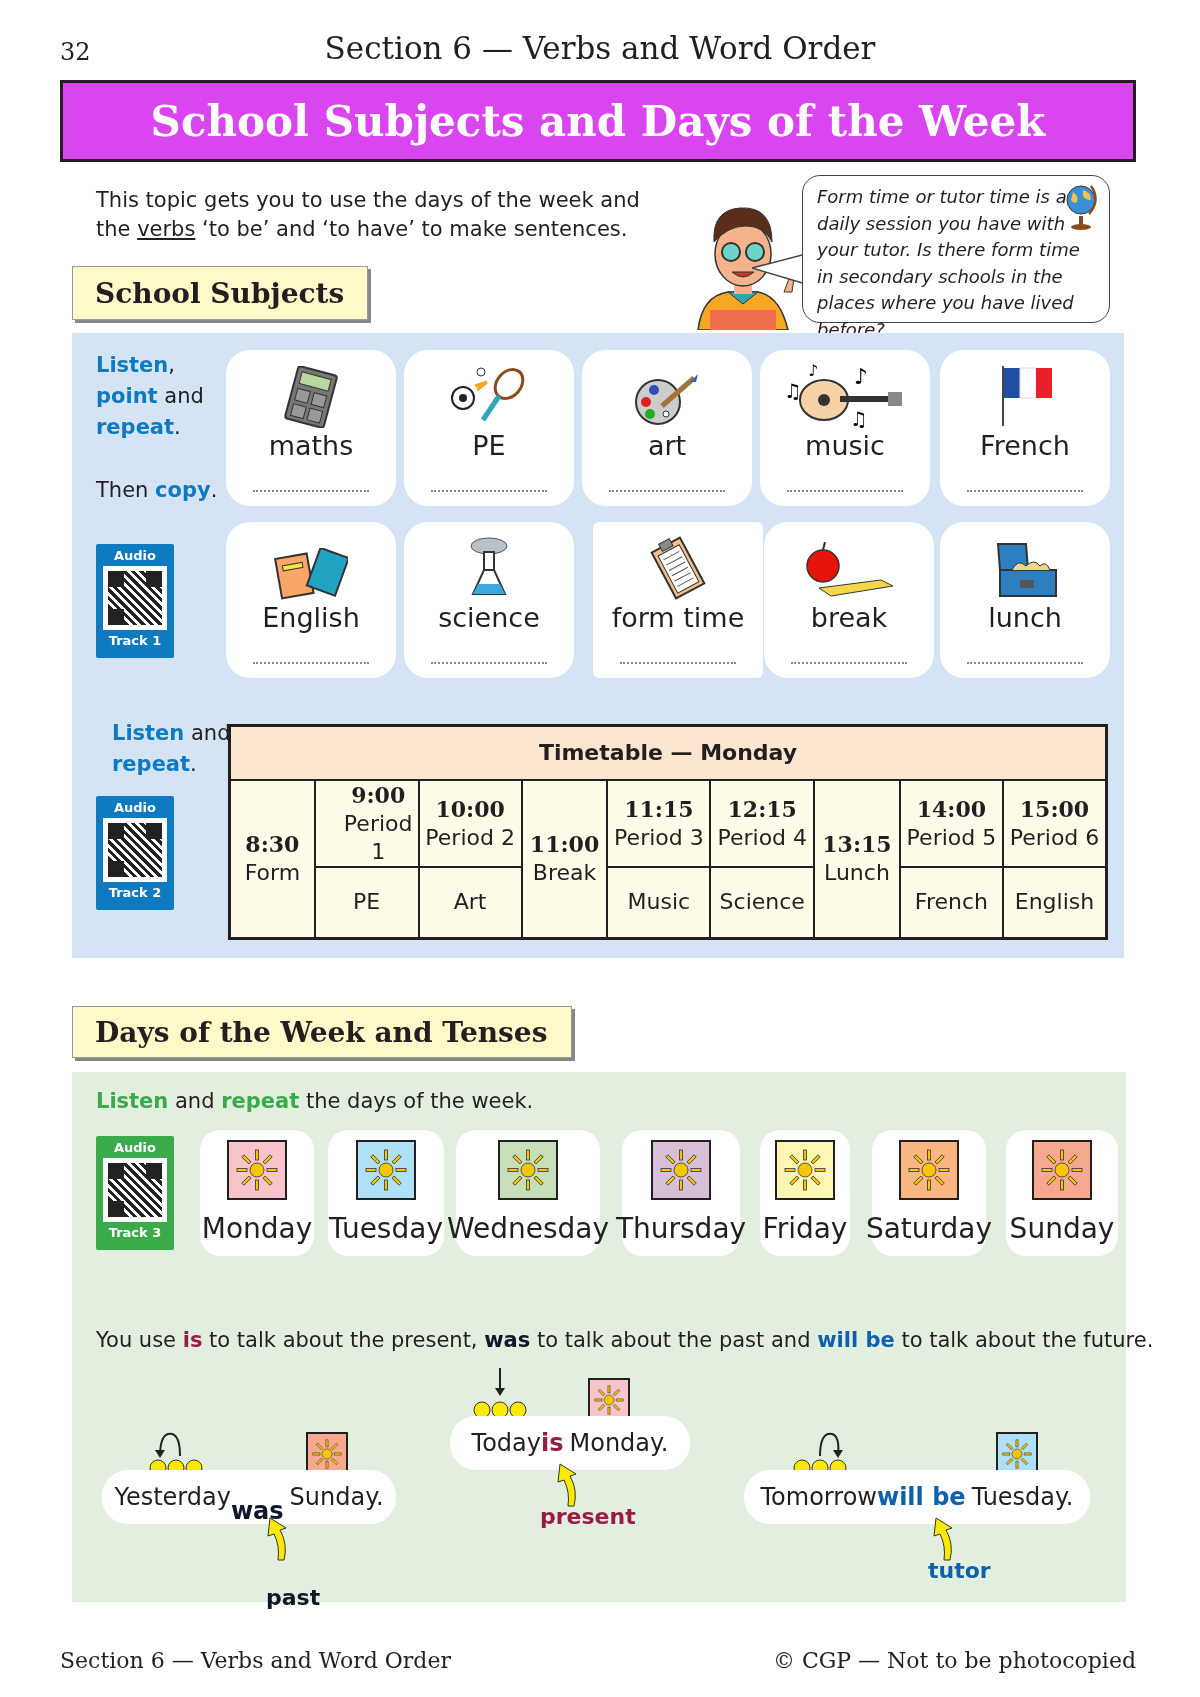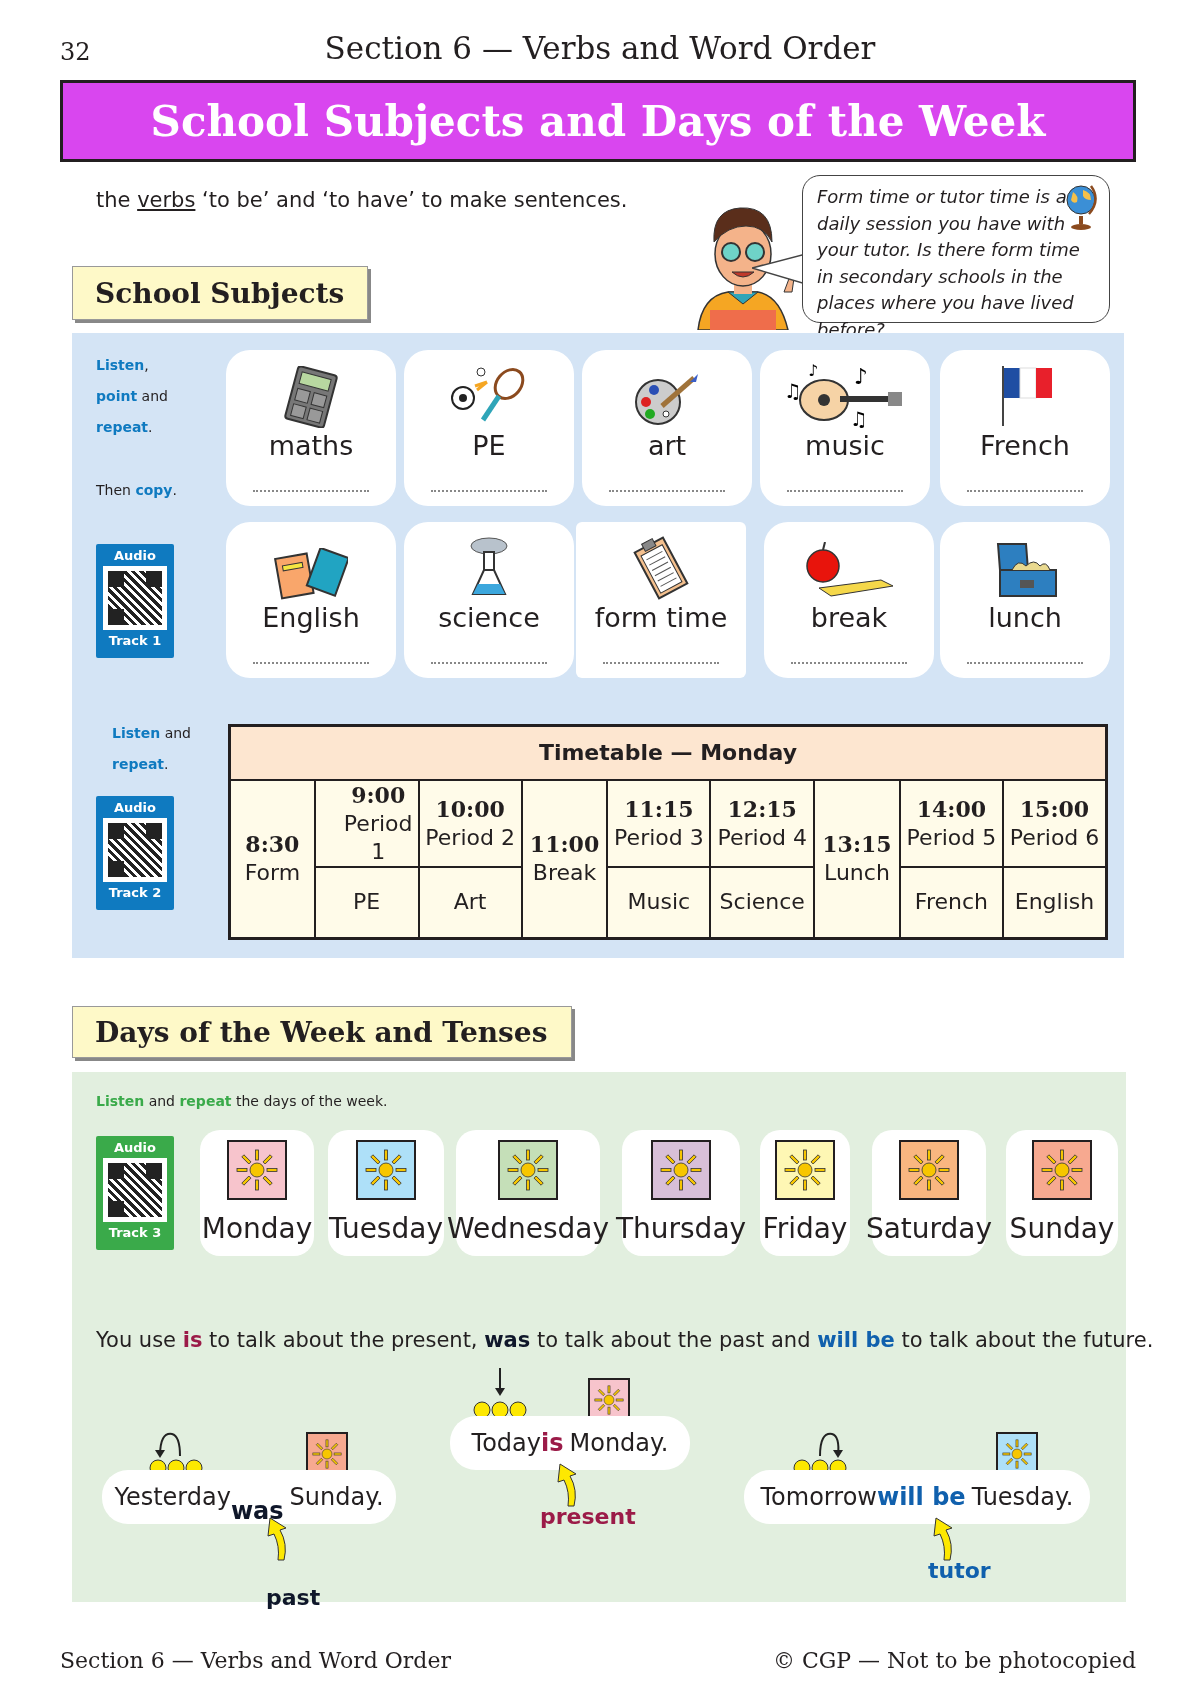--- a/index.html
+++ b/index.html
@@ -31,21 +31,21 @@
   .speech {
     left: 802px; top: 175px; width: 308px; height: 148px; border: 1.5px solid #444;
     border-radius: 18px; background: #fff; padding: 8px 14px; font-style: italic;
     font-size: 18px; line-height: 26.5px; color: #231f20;
   }
   .globe { right: 8px; top: 6px; width: 36px; height: 50px; }
 
   .blue-panel { left: 72px; top: 333px; width: 1052px; height: 625px; background: #d4e4f5; }
   .green-panel { left: 72px; top: 1072px; width: 1054px; height: 530px; background: #e2efdf; }
 
-  .instr { font-size: 14px; line-height: 31px; }
+  .instr { font-size: 21px; line-height: 31px; }
   .blue { color: #0f7ac0; font-weight: bold; }
   .green { color: #3aaa4a; font-weight: bold; }
 
   .audio {
     width: 78px; height: 114px; border-radius: 2px; color: #fff; font-weight: bold;
     font-size: 13px; text-align: center; padding-top: 4px;
   }
   .audio .qr {
     width: 64px; height: 64px; margin: 3px auto; background: #fff; padding: 5px;
   }
@@ -96,20 +96,21 @@
 </head>
 <body>
 
 <div class="abs page-num serif">32</div>
 <div class="abs section-head serif">Section 6 — Verbs and Word Order</div>
 <div class="abs title-bar">
   <span class="serif">School Subjects and Days of the Week</span>
 </div>
 
 <div class="abs intro">
+  <div>This topic gets you to use the days of the week and</div>
   <div><span>the </span><u>verbs</u><span> ‘to be’ and ‘to have’ to make sentences.</span></div>
 </div>
 
 <div class="abs" style="left:688px;top:196px;width:110px;height:134px;">
   <svg width="110" height="134" viewBox="0 0 110 134">
     <path d="M10 134 Q14 100 40 96 L70 96 Q92 100 100 134 Z" fill="#f5a623" stroke="#333" stroke-width="1.5"></path>
     <rect x="22" y="114" width="66" height="20" fill="#ef6d4b"></rect>
     <path d="M40 96 L55 108 L70 96 Z" fill="#2fa5b8" stroke="#333"></path>
     <rect x="46" y="80" width="18" height="18" fill="#f4b38a"></rect>
     <ellipse cx="55" cy="58" rx="28" ry="32" fill="#f4b38a" stroke="#333" stroke-width="1.5"></ellipse>
@@ -251,21 +252,21 @@
       <svg width="44" height="66" viewBox="0 0 44 66">
         <ellipse cx="22" cy="12" rx="18" ry="8" fill="#b8c2cc" stroke="#555"></ellipse>
         <rect x="17" y="18" width="10" height="18" fill="#fff" stroke="#333" stroke-width="2"></rect>
         <path d="M17 36 L6 60 L38 60 L27 36 Z" fill="#fff" stroke="#333" stroke-width="2"></path>
         <path d="M11 50 L33 50 L38 60 L6 60 Z" fill="#3ca7dd"></path>
       </svg>
     </div>
   <div class="lbl">science</div>
   <div class="dots"></div>
 </div>
-<div class="abs card" style="left:576px;top:522px;border-radius:6px;">
+<div class="abs card" style="left:593px;top:522px;border-radius:6px;">
   <div class="ic">
       <svg width="56" height="64" viewBox="0 0 56 64">
         <g transform="rotate(-28 28 32)">
           <rect x="12" y="6" width="32" height="52" fill="#f4c08e" stroke="#333" stroke-width="2"></rect>
           <rect x="16" y="12" width="24" height="42" fill="#fff" stroke="#333"></rect>
           <rect x="22" y="2" width="12" height="8" fill="#888" stroke="#333"></rect>
           <path d="M19 18h18M19 24h18M19 30h18M19 36h18M19 42h18M19 48h18" stroke="#555"></path>
         </g>
       </svg>
     </div>

